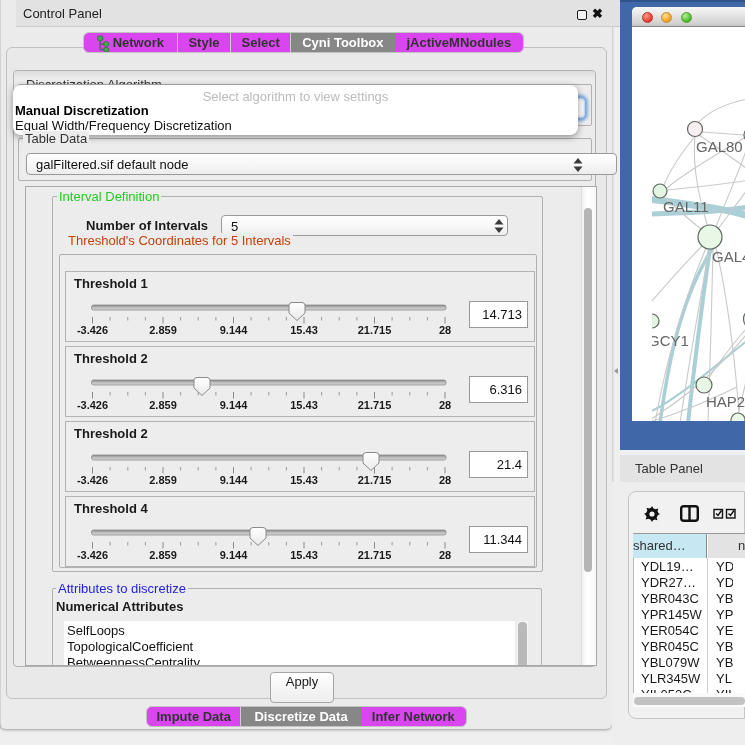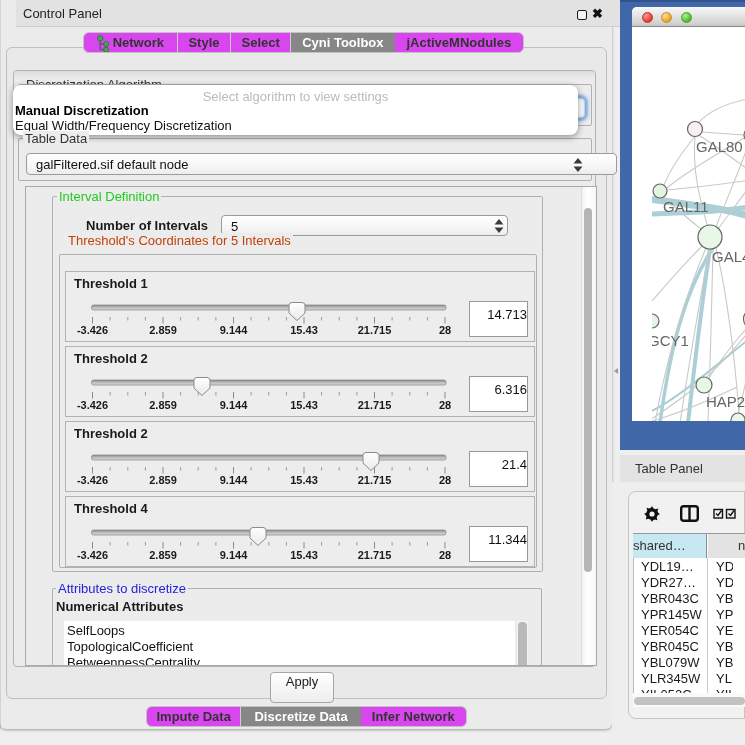--- a/index.html
+++ b/index.html
@@ -50,21 +50,21 @@
 #sthumb { left:584px; top:208px; width:8px; height:364px; background:#b5b5b5; border-radius:4px; }
 
 #idgrp { left:52px; top:196px; width:491px; height:376px; }
 #idtitle { left:57px; top:189px; color:#21cc21; }
 #nilabel { left:86px; top:218px; font-size:13px; font-weight:bold; color:#1a1a1a; }
 
 #thgrp { left:59px; top:254px; width:478px; height:314px; }
 #thtitle { left:66px; top:233px; color:#c2410c; }
 .tblock { position:absolute; left:65px; width:470px; height:71px; background:#ededed; border:1px solid #b3b3b3; }
 .tblock .name { position:absolute; left:8px; top:4px; font-size:13px; font-weight:bold; color:#1a1a1a; }
-.tfield { position:absolute; left:403px; top:29px; width:59px; height:36px; background:#fff; border:1px solid #999; font-size:13px; color:#111; text-align:right; line-height:26px; }
+.tfield { position:absolute; left:403px; top:29px; width:59px; height:27px; background:#fff; border:1px solid #999; font-size:13px; color:#111; text-align:right; line-height:26px; padding-right:5px; }
 
 #bluep { left:620px; top:0; width:125px; height:450px; background:#4068a8; border-top:2px solid #31538c; }
 #macwin { left:632px; top:7px; width:113px; height:414px; background:#fff; border-radius:5px 0 0 0; }
 #mactb { left:632px; top:7px; width:113px; height:20px; background:linear-gradient(#f8f8f8,#d2d2d2 85%,#c5c5c5); border-bottom:1px solid #8a8a8a; border-radius:5px 0 0 0; }
 .light { position:absolute; top:12px; width:11px; height:11px; border-radius:50%; }
 #canvas { left:632px; top:28px; width:113px; height:393px; background:#fff; overflow:hidden;margin-left:20px; }
 
 #tptitle { left:620px; top:455px; width:125px; height:27px; background:#e3e3e3; }
 #tptitle .t { position:absolute; left:15px; top:6px; font-size:13px; color:#333; }
 #tpbg { left:612px; top:482px; width:133px; height:263px; background:#eeeeee; }

